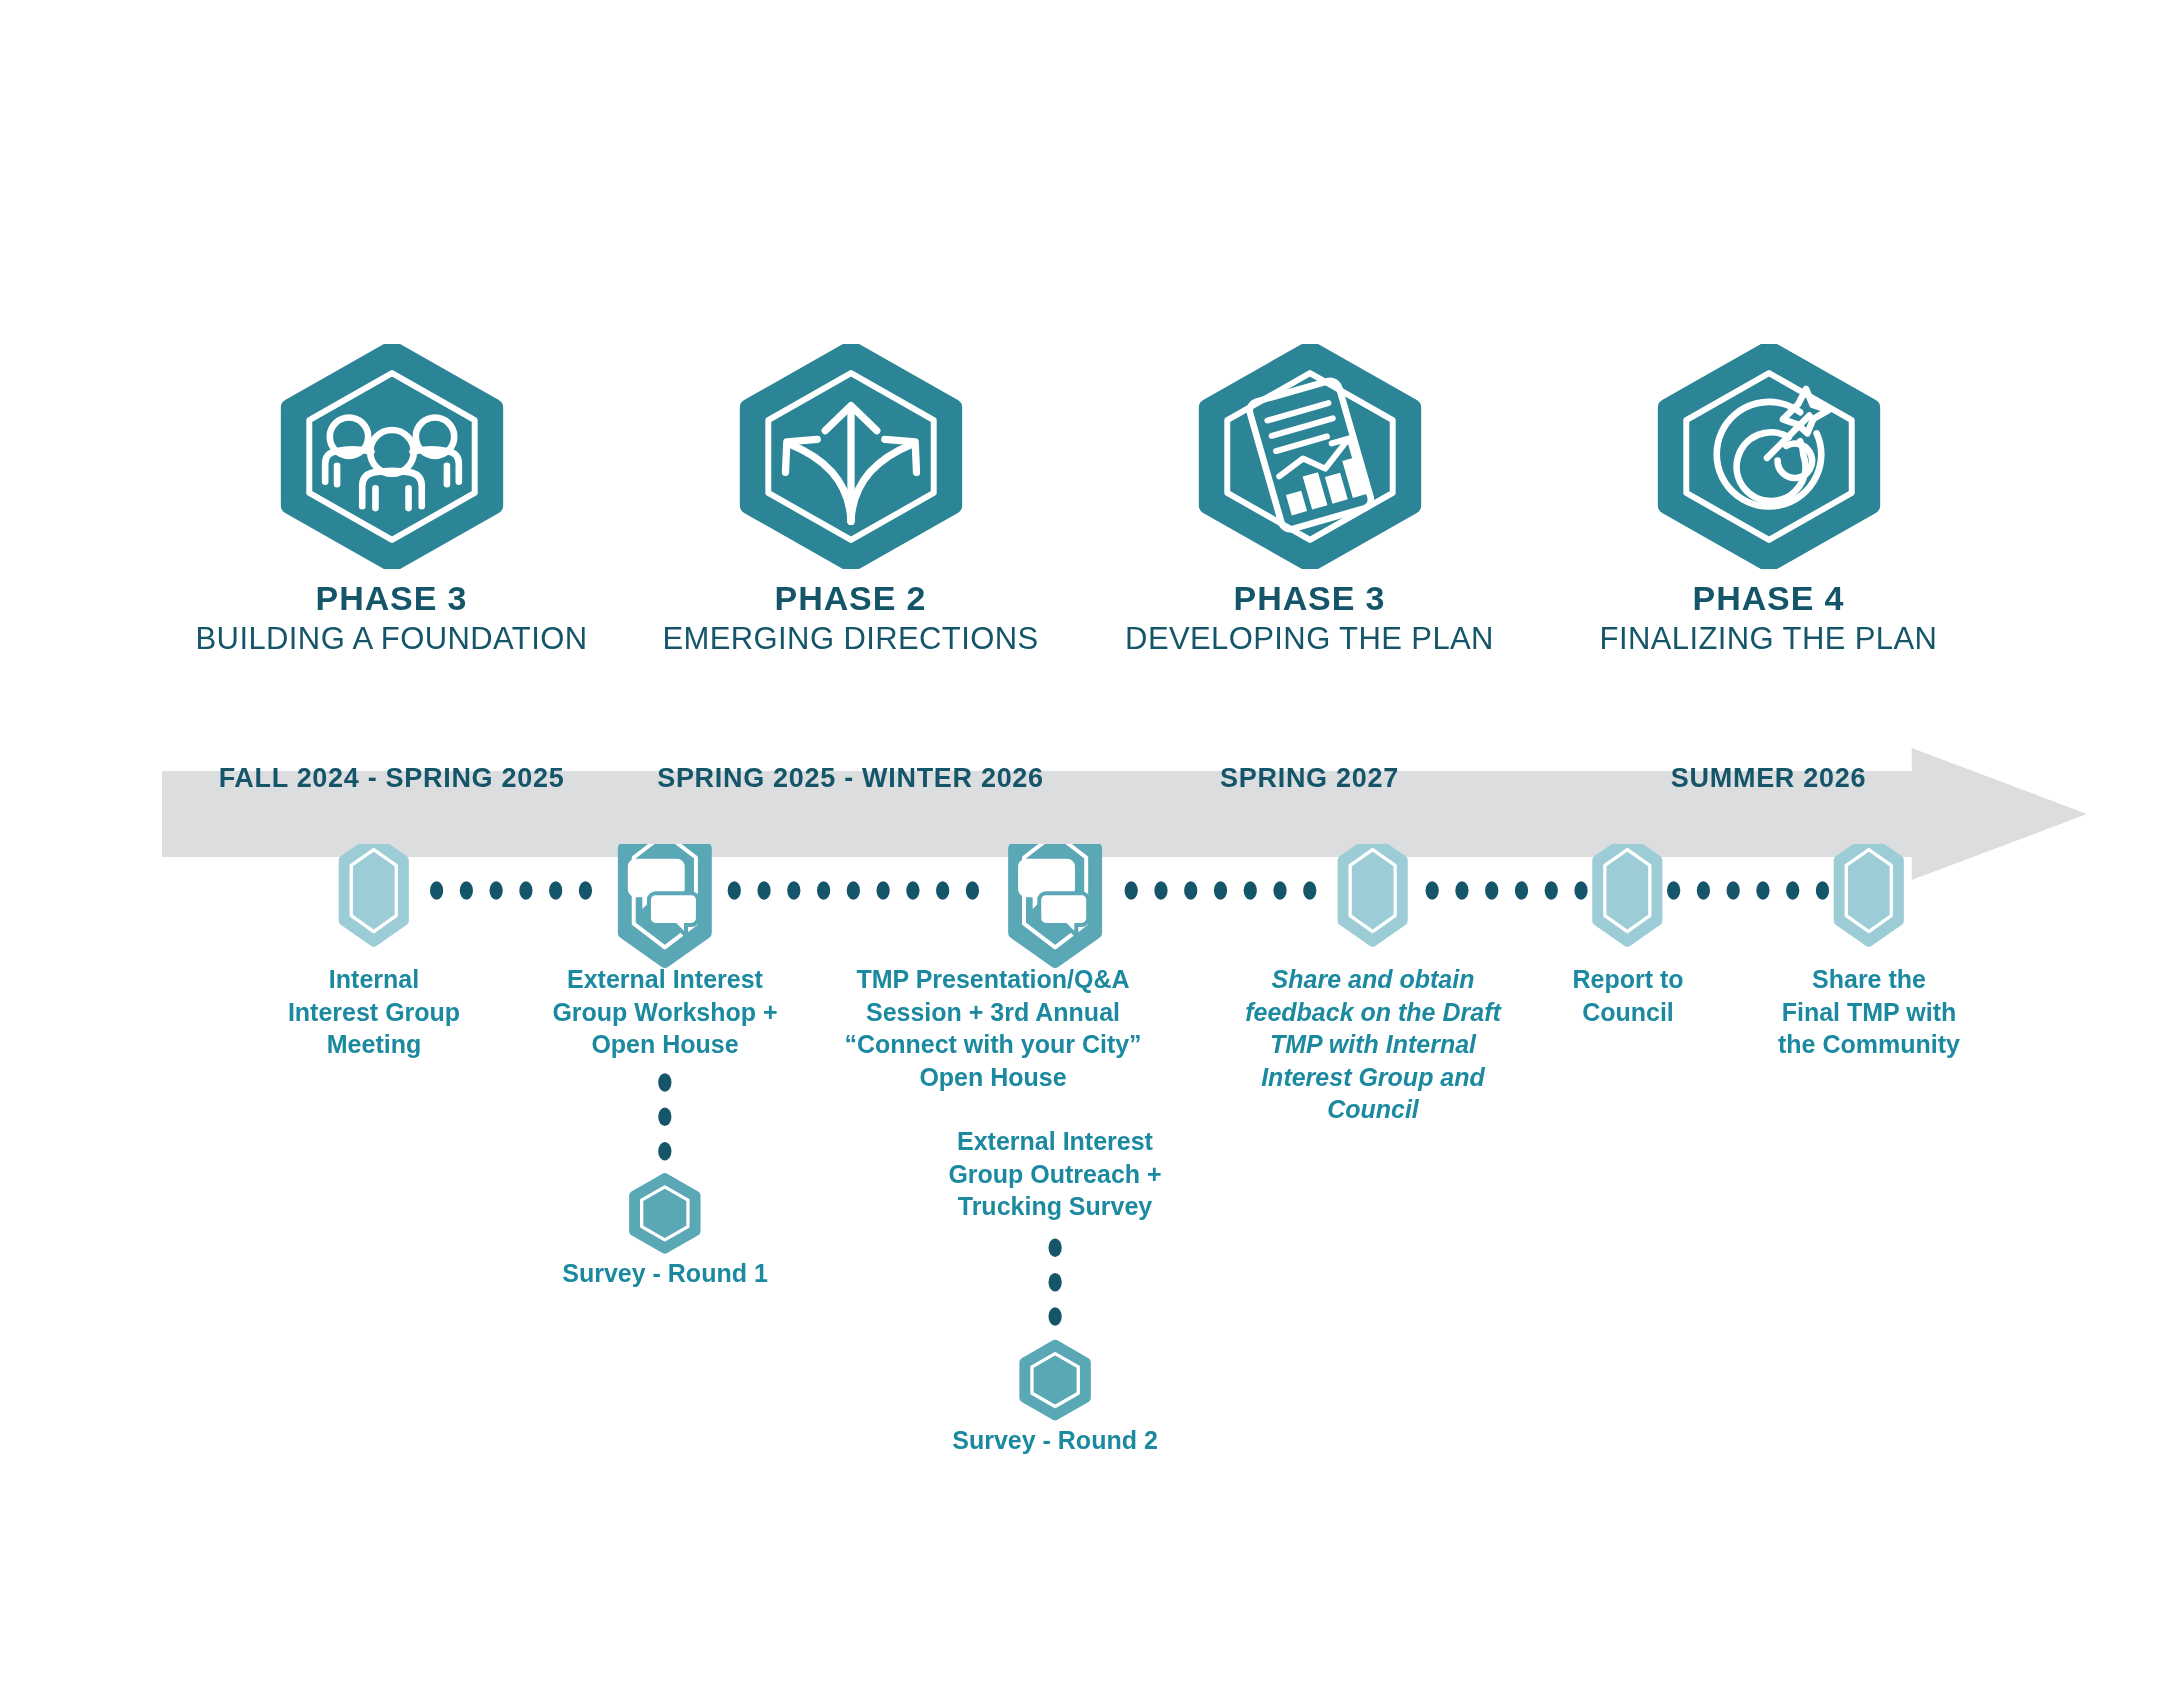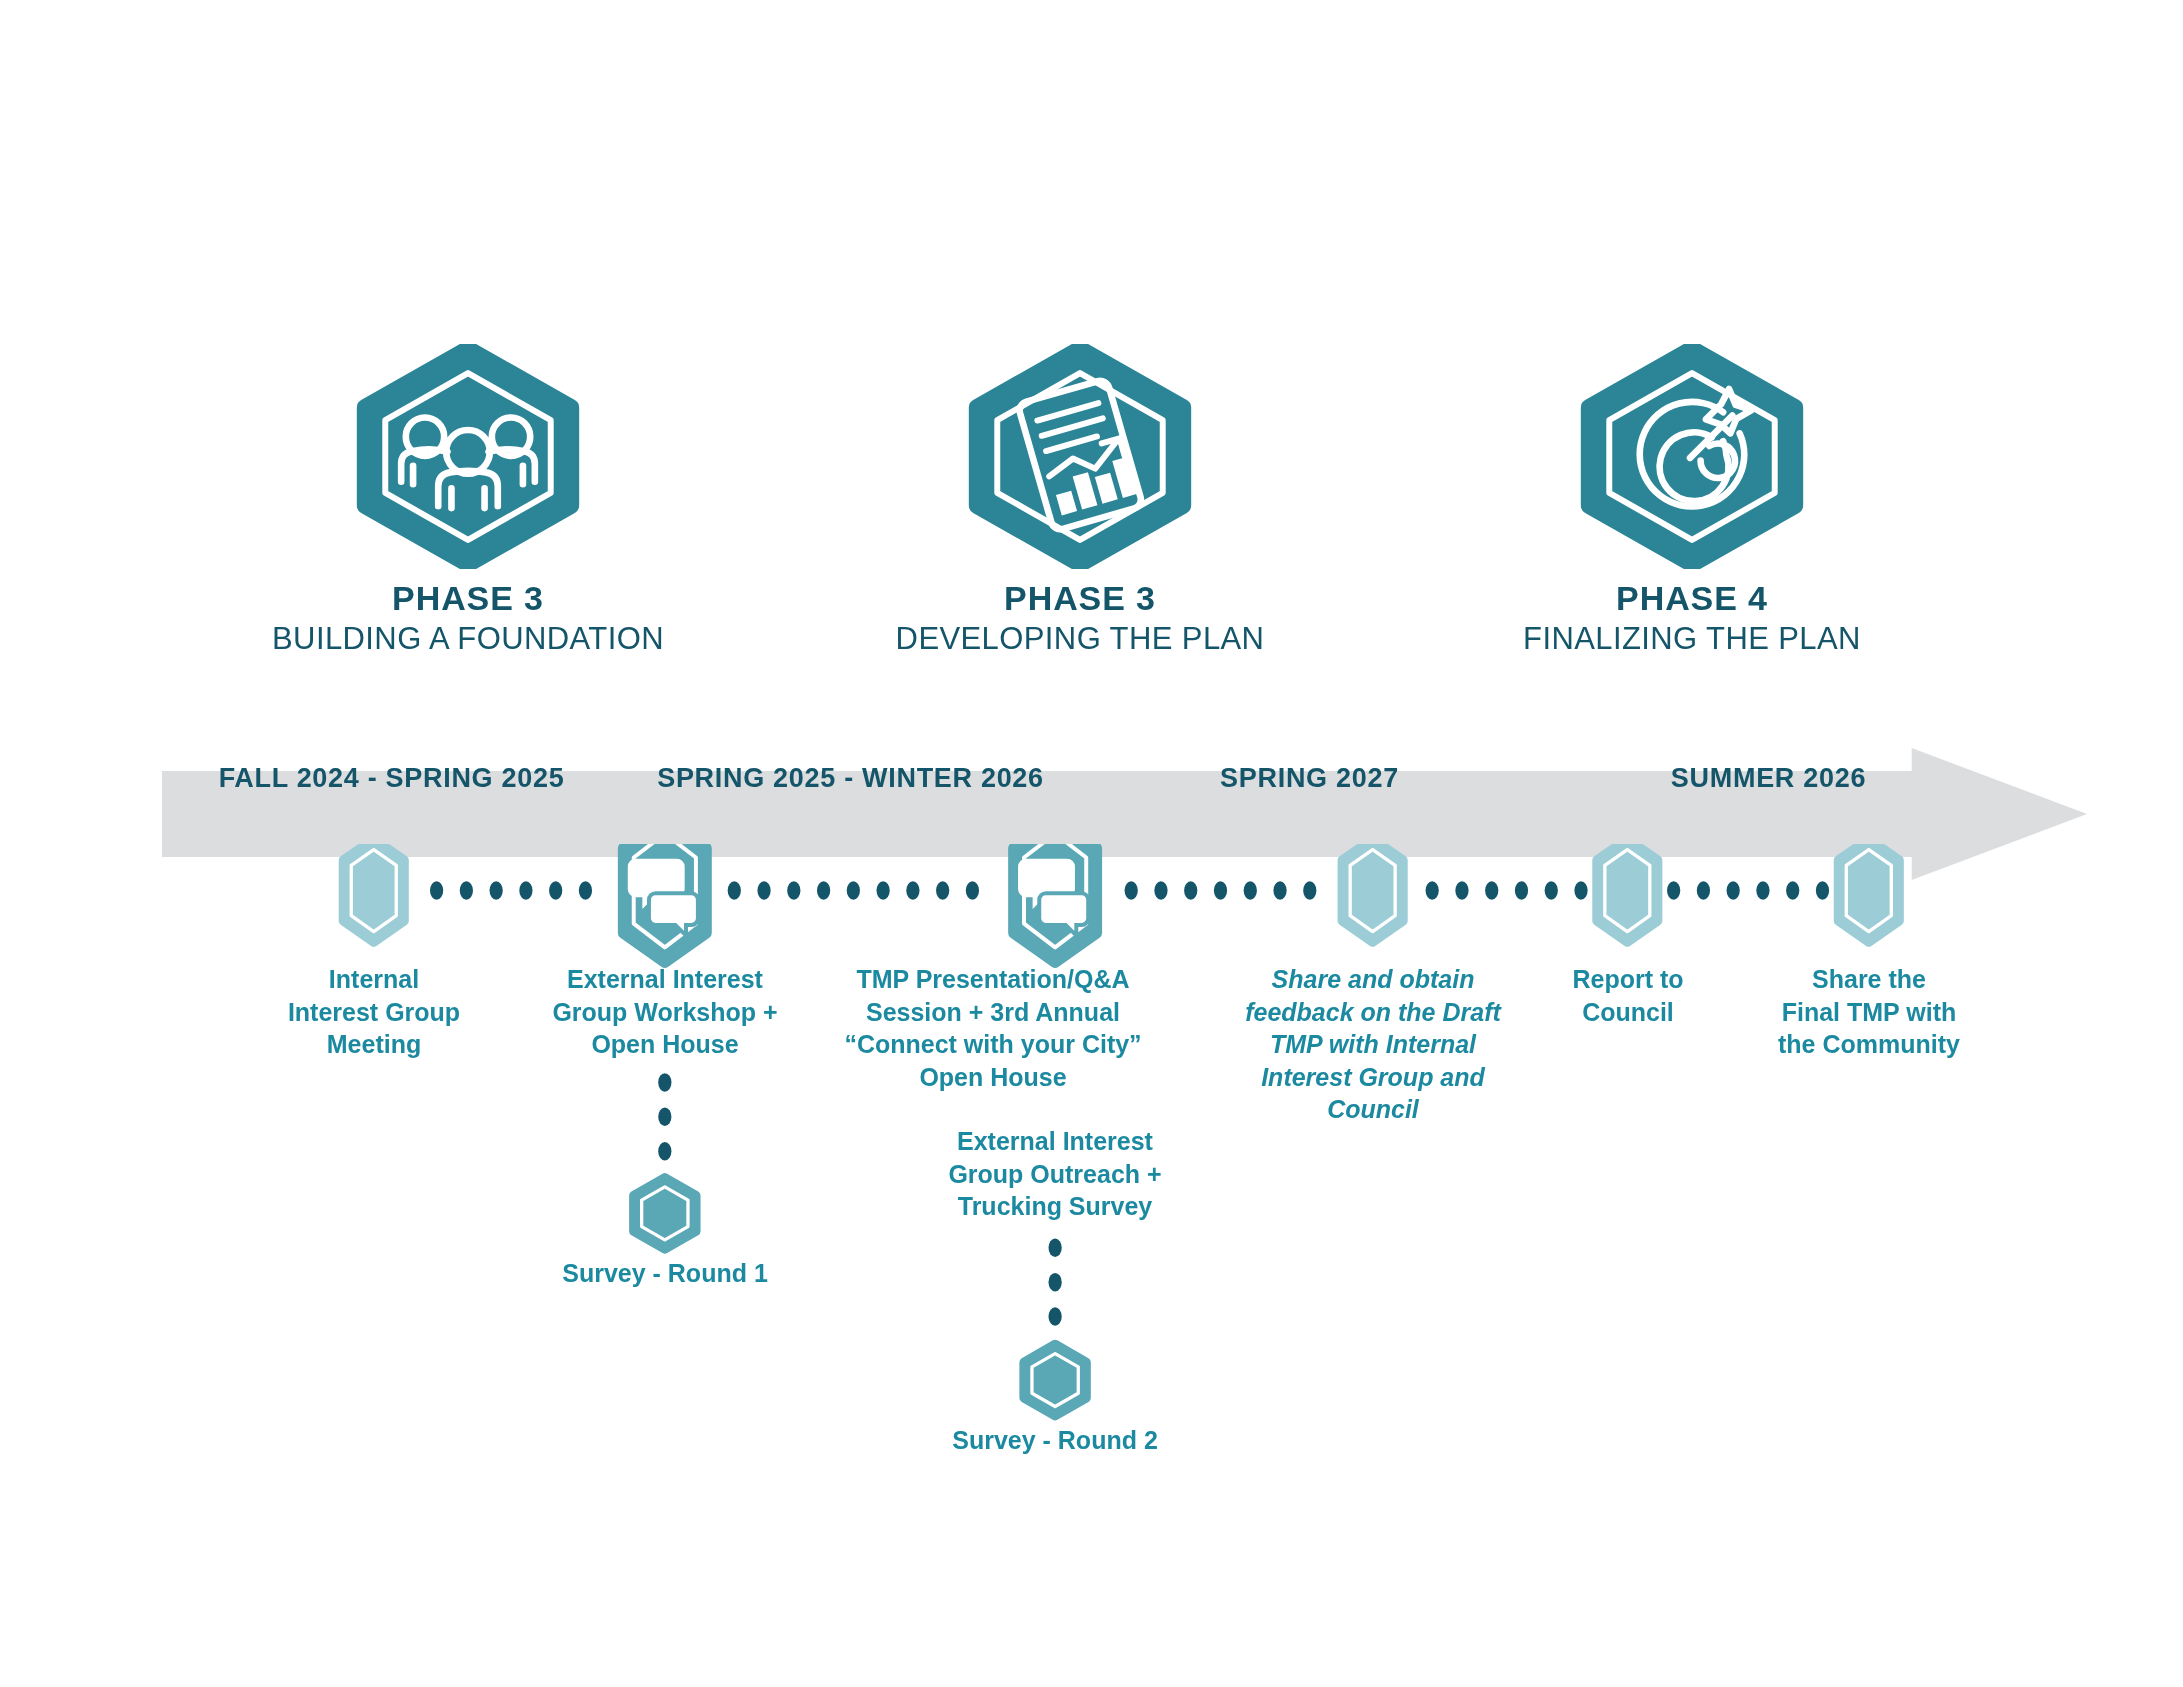--- a/index.html
+++ b/index.html
@@ -121,20 +121,38 @@
           <path d="M130 245 v-30 q0-18 18-21 q28-5 54 0 q18 3 18 21 v30"></path>
           <path d="M150 248 v-30"></path>
           <path d="M200 248 v-30"></path>
         </g>
       </svg>
     </div>
     <div class="phase-title">PHASE 3</div>
     <div class="phase-sub">BUILDING A FOUNDATION</div>
   </div>
 
+  <div class="phase-col">
+    <div class="phase-badge">
+      <svg viewBox="0 0 350 340">
+        <path d="M175 8 L330 96 L330 244 L175 332 L20 244 L20 96 Z" fill="#2b8596" stroke="#2b8596" stroke-width="26" stroke-linejoin="round"></path>
+        <path d="M175 44 L300 115 L300 225 L175 296 L50 225 L50 115 Z" fill="none" stroke="#ffffff" stroke-width="9" stroke-linejoin="round"></path>
+        <g fill="none" stroke="#ffffff" stroke-width="11" stroke-linecap="round" stroke-linejoin="round">
+          <path d="M175 268 L175 96"></path>
+          <path d="M136 131 L175 93 L214 131"></path>
+          <path d="M175 268 Q172 188 84 152"></path>
+          <path d="M76 194 L78 148 L124 144"></path>
+          <path d="M175 268 Q178 188 266 152"></path>
+          <path d="M274 194 L272 148 L226 144"></path>
+        </g>
+      </svg>
+    </div>
+    <div class="phase-title">PHASE 2</div>
+    <div class="phase-sub">EMERGING DIRECTIONS</div>
+  </div>
 
   <div class="phase-col">
     <div class="phase-badge">
       <svg viewBox="0 0 350 340">
         <path d="M175 8 L330 96 L330 244 L175 332 L20 244 L20 96 Z" fill="#2b8596" stroke="#2b8596" stroke-width="26" stroke-linejoin="round"></path>
         <path d="M175 44 L300 115 L300 225 L175 296 L50 225 L50 115 Z" fill="none" stroke="#ffffff" stroke-width="9" stroke-linejoin="round"></path>
         <g transform="rotate(-16 175 170)">
           <rect x="106" y="68" width="140" height="200" rx="14" fill="none" stroke="#ffffff" stroke-width="10"></rect>
           <g stroke="#ffffff" stroke-width="9" stroke-linecap="round">
             <path d="M128 100 h96"></path>

